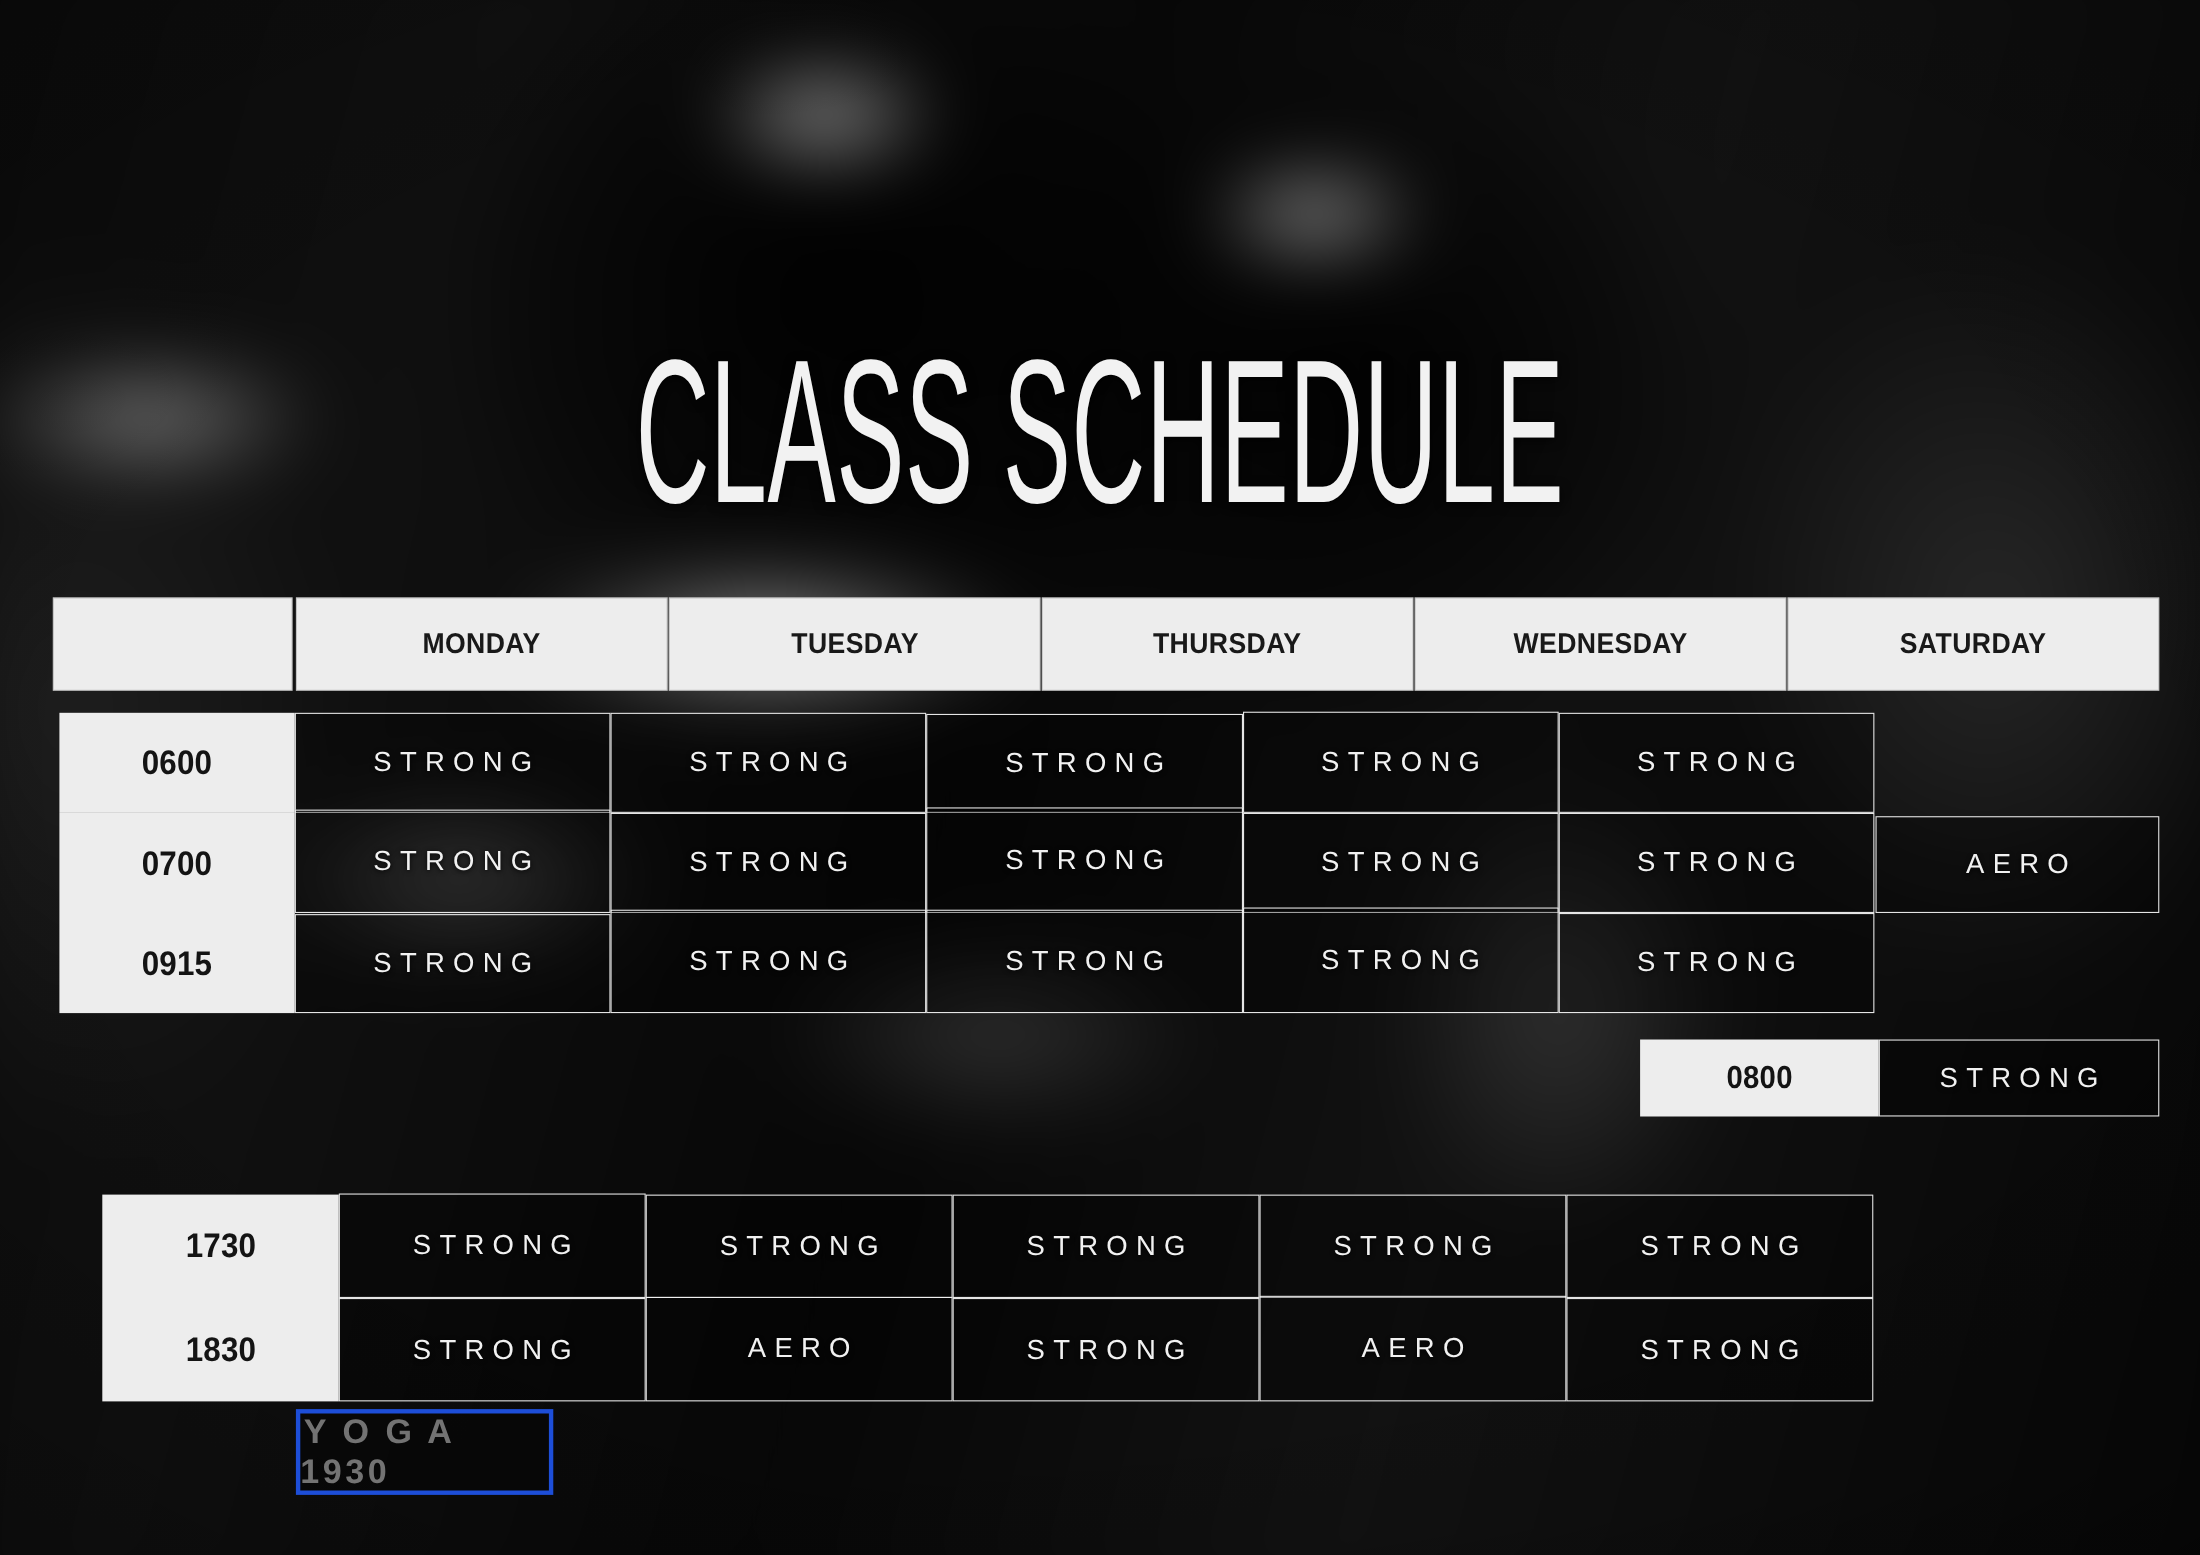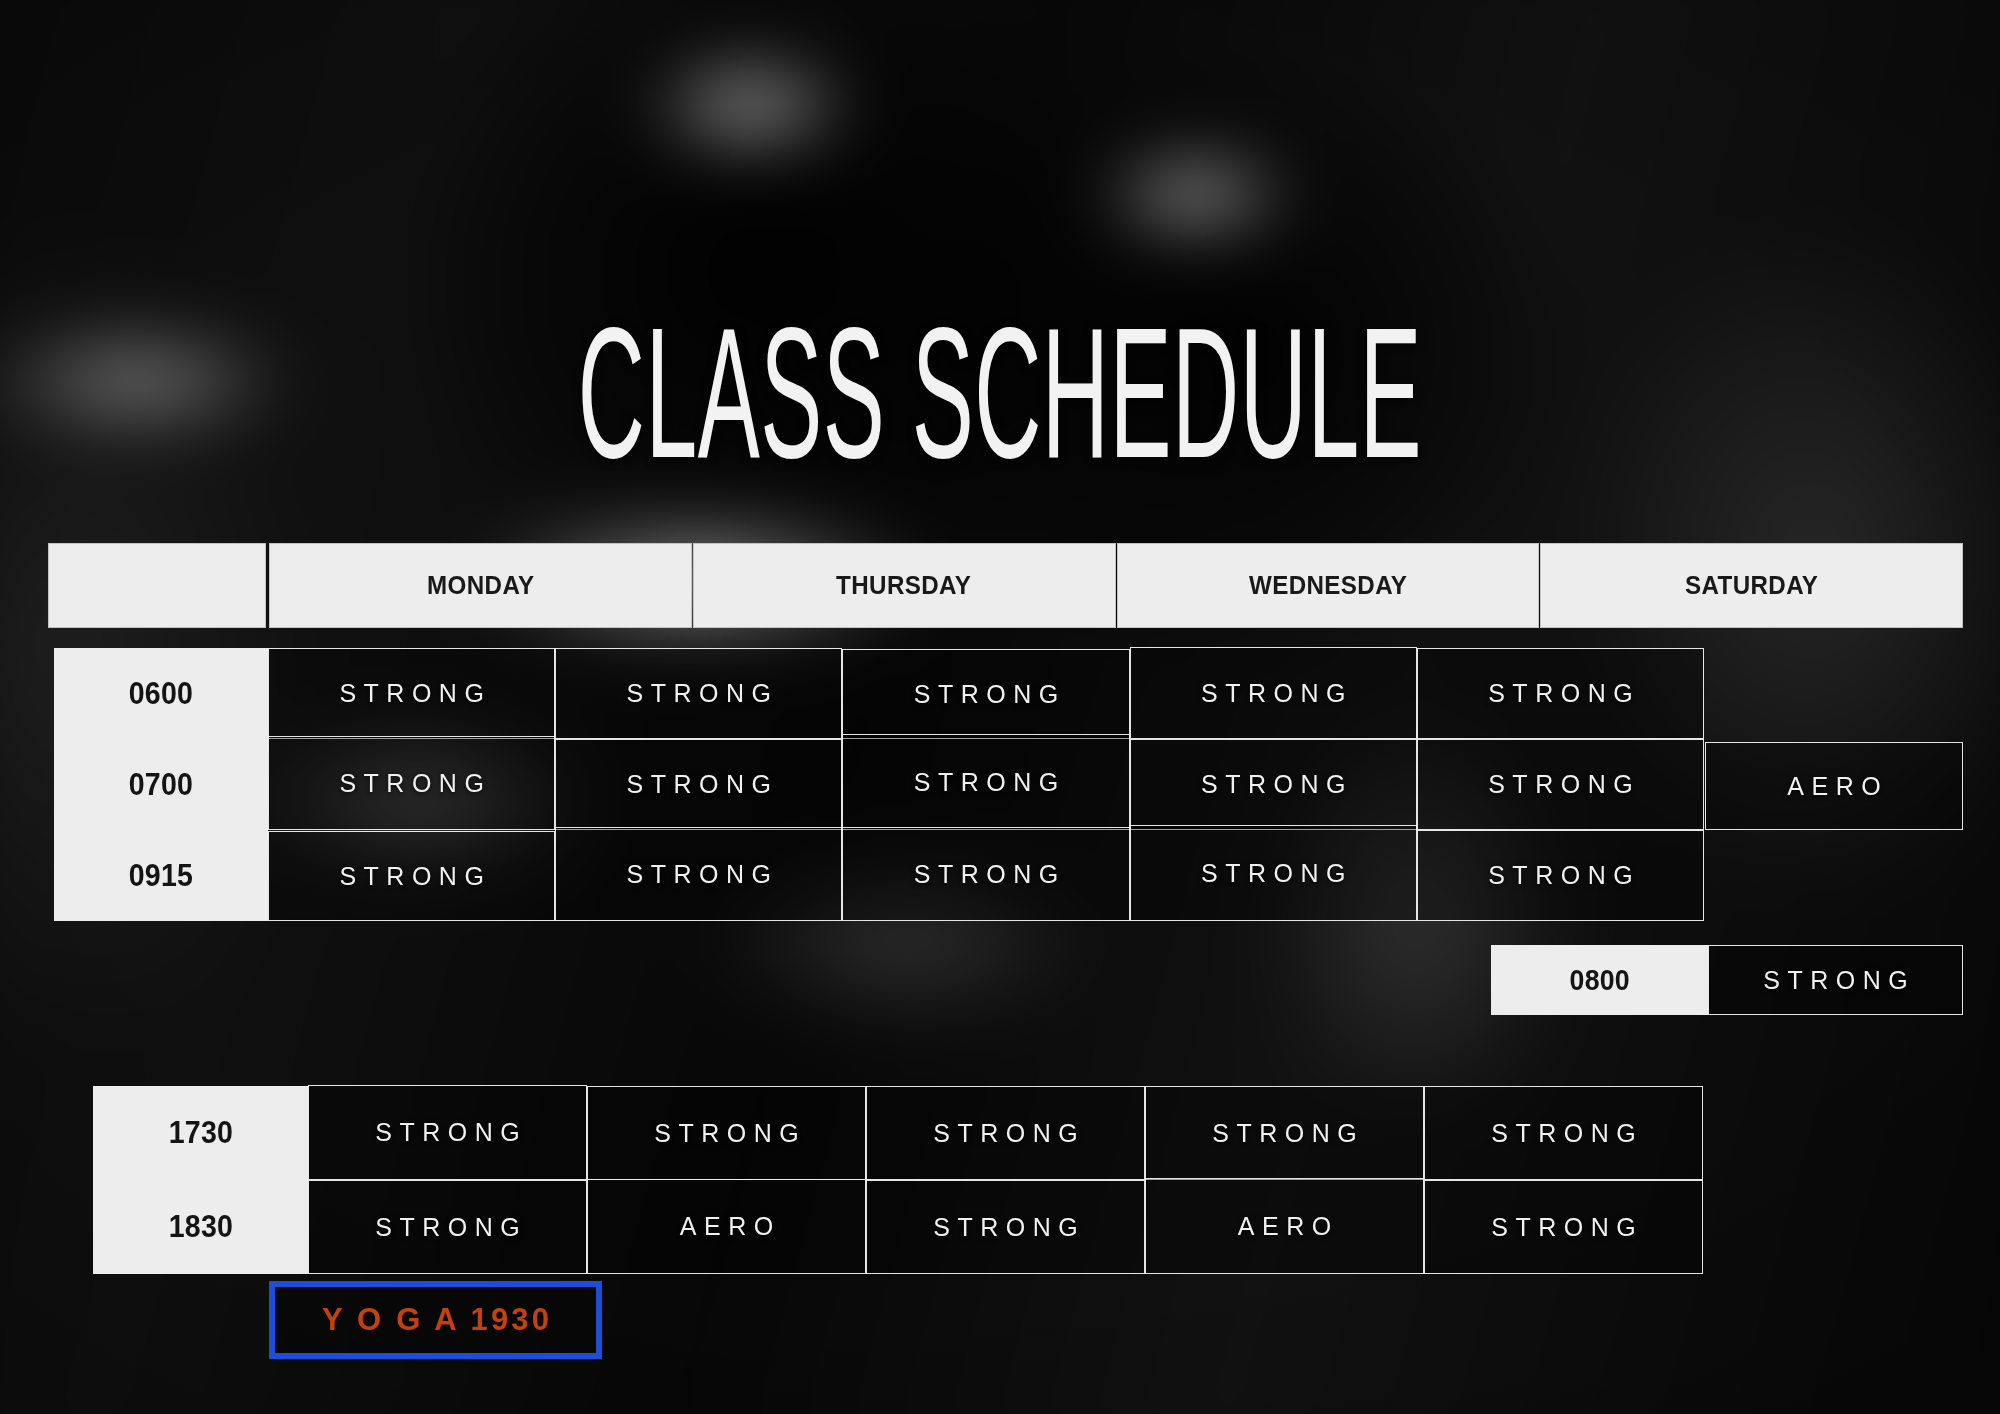--- a/index.html
+++ b/index.html
@@ -137,24 +137,24 @@
   #evening{ left:53px; top:1086px; width:1650px; }
   #evening .time-col{ width:215px; }
   #evening .grid-row{ height:94px;padding-left:40px; }
   #evening .class-cell{ flex:1 1 0; }
   #evening .r0 .class-cell:nth-child(2){ margin-top:-1px; }
   #evening .r1 .class-cell:nth-child(3){ margin-top:-1px; }
   #evening .r1 .class-cell:nth-child(5){ margin-top:-2px; }
 
   
   #yoga-badge{
-    position:absolute; left:269px; top:1281px; width:333px; height:78px;
-    border:6px solid #1d4ed8;
-    display:flex; align-items:center; justify-content:center;
-    color:#c2410c;
+    position:absolute; left:269px; top:1281px; width:234px; height:78px;
+    border:4px solid #1d4ed8;
+    display:flex; align-items:center; justify-content:center;
+    color:#737373;
     font-weight:bold;
     font-size:31px;
     letter-spacing:3.2px;
     text-indent:3.2px;
     font-family:"Liberation Sans Narrow","Liberation Sans",sans-serif;
     background:rgba(5,5,5,.55);
   }
 </style>
 </head>
 <body>
@@ -167,20 +167,23 @@
   <div id="title">CLASS SCHEDULE</div>
 
   <div id="header-bar">
     <div class="hdr-cell hdr-spacer">
       <span></span>
     </div>
     <div class="hdr-cell hdr-day">
       <span>MONDAY</span>
     </div>
     <div class="hdr-cell hdr-day">
+      <span>TUESDAY</span>
+    </div>
+    <div class="hdr-cell hdr-day">
       <span>THURSDAY</span>
     </div>
     <div class="hdr-cell hdr-day">
       <span>WEDNESDAY</span>
     </div>
     <div class="hdr-cell hdr-day">
       <span>SATURDAY</span>
     </div>
   </div>
 

